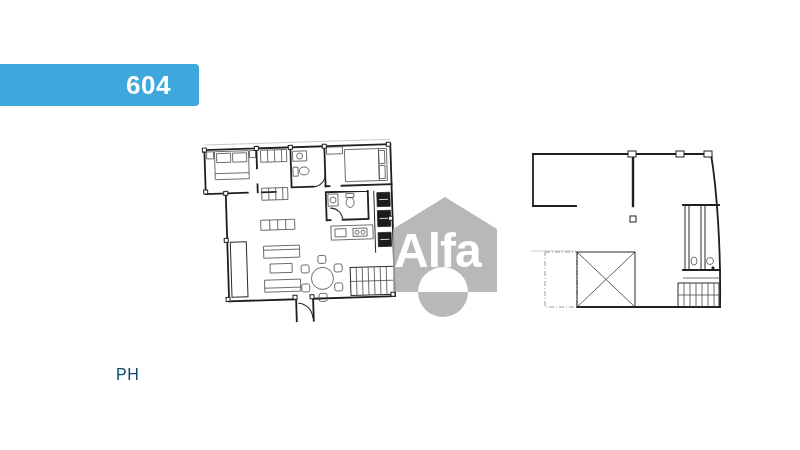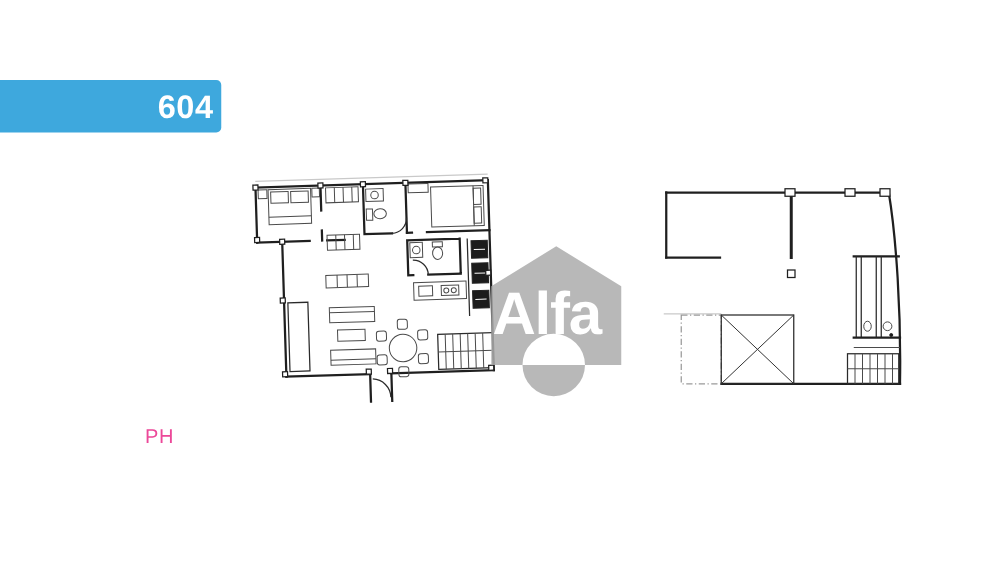--- a/index.html
+++ b/index.html
@@ -6,24 +6,24 @@
   body{
     width:800px;height:450px;overflow:hidden;
     background:#ffffff;
     font-family:"Liberation Sans","DejaVu Sans",sans-serif;
     position:relative;
   }
   .canvas{position:absolute;inset:0;width:800px;height:450px;background:#fff;}
 
   
   .banner{
-    position:absolute;left:0;top:64px;width:177px;height:42px;
+    position:absolute;left:0;top:64px;width:199px;height:42px;
     border-radius:0 4px 4px 0;
     display:flex;align-items:center;justify-content:flex-end;
-    padding-right:6px;box-sizing:border-box;
+    padding-right:28px;box-sizing:border-box;
   }
   .banner span{
     color:#fff;font-size:26px;font-weight:700;letter-spacing:.5px;
     line-height:1;
   }
 
   
   .floor-label{
     position:absolute;left:116px;top:341px;
     font-size:16px;color:#3c3c3c;letter-spacing:.5px;
@@ -227,15 +227,15 @@
       </clipPath>
     </defs>
 
     <text class="wm-text" x="16" y="79" fill="#d9d9d9">Alfa</text>
 
     <path fill-rule="evenodd" fill-opacity="0.85" d="M67,9 L119,41 V104 H15 V41 Z M65,104 m-25,0 a25,25 0 1,0 50,0 a25,25 0 1,0 -50,0 Z" fill="#acacac"></path>
 
     <text class="wm-text" x="16" y="79" clip-path="url(#houseClip)" fill="#ffffff">Alfa</text>
   </svg>
 
-  <div class="floor-label" style="color: #ec4899;">PH</div>
+  <div class="floor-label" style="color: #0c4a6e; margin-top: 25px;">PH</div>
 
 </div>
 
 </body></html>

